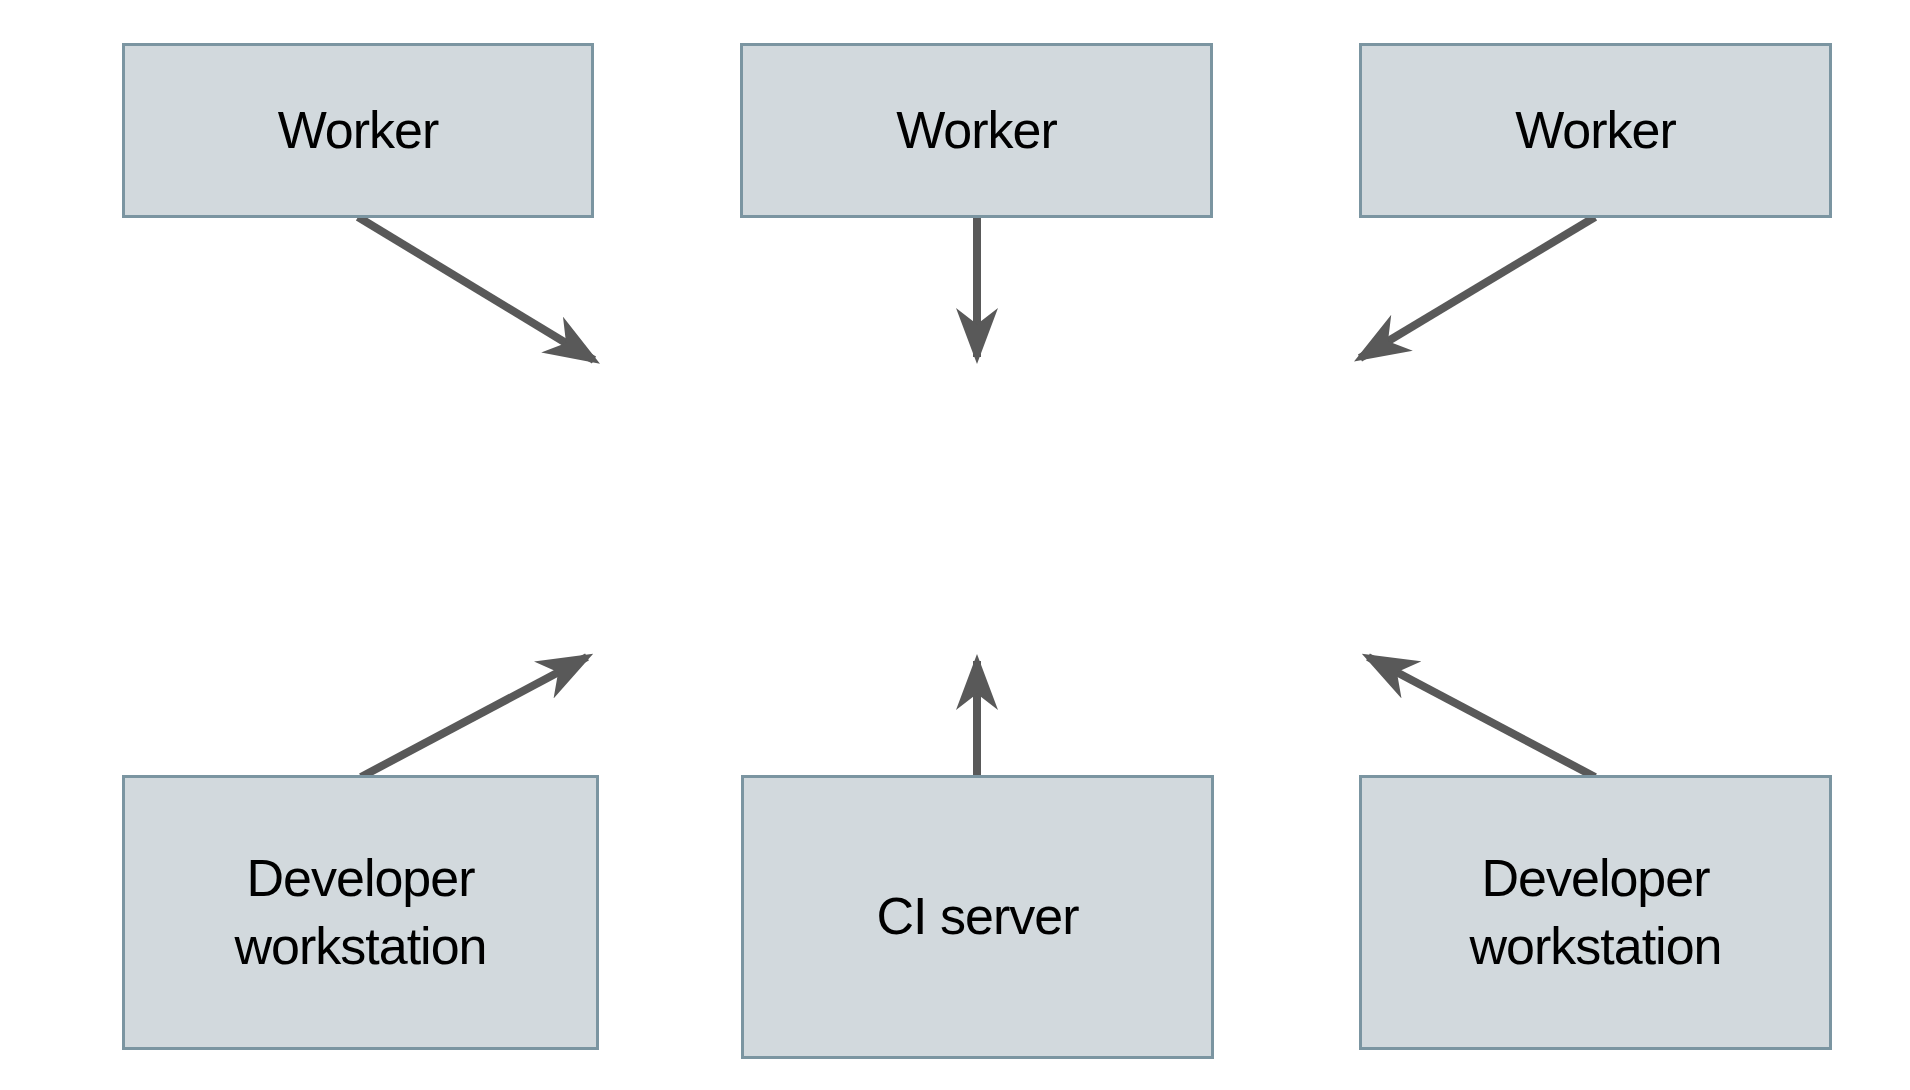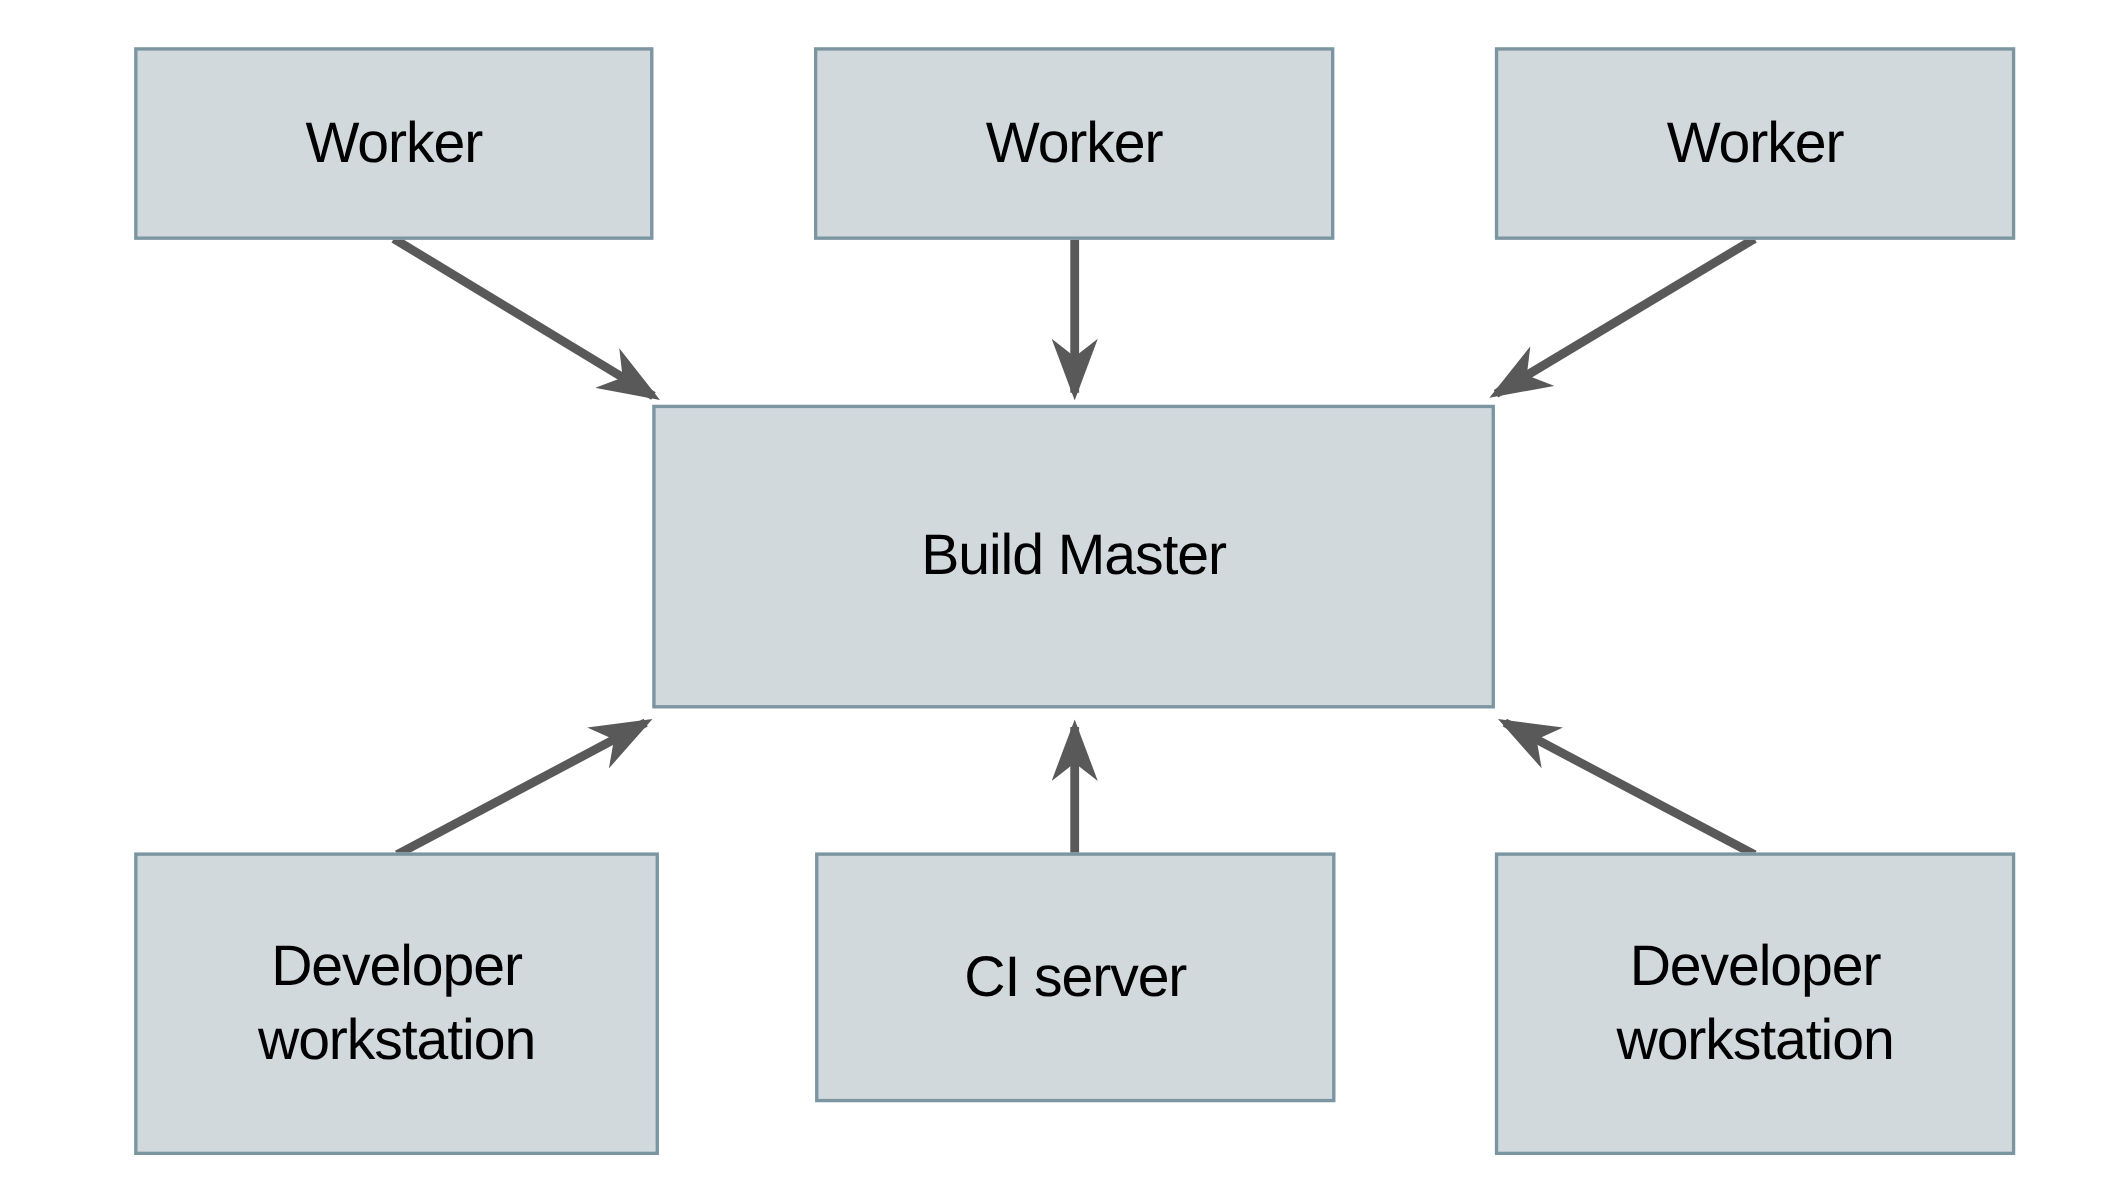--- a/index.html
+++ b/index.html
@@ -31,21 +31,21 @@
     line-height: 1.3;
     letter-spacing: -1px;
     padding: 0 10px;
   }
   
   #node-worker-1      { left: 122px;  top: 43px;  width: 472px; height: 175px; }
   #node-worker-2      { left: 740px;  top: 43px;  width: 473px; height: 175px; }
   #node-worker-3      { left: 1359px; top: 43px;  width: 473px; height: 175px; }
   #node-build-master  { left: 593px;  top: 368px; width: 766px; height: 276px; }
   #node-dev-left      { left: 122px;  top: 775px; width: 477px; height: 275px; }
-  #node-ci-server     { left: 741px;  top: 775px; width: 473px; height: 227px; }
+  #node-ci-server     { left: 741px;  top: 775px; width: 473px; height: 284px; }
   #node-dev-right     { left: 1359px; top: 775px; width: 473px; height: 275px; }
 
   #edges {
     position: absolute;
     left: 0; top: 0;
     width: 1910px;
     height: 1090px;
     pointer-events: none;
   }
   #edges line {
@@ -80,23 +80,20 @@
   </div>
 
   <div class="node" id="node-worker-2">
     <span class="label">Worker</span>
   </div>
 
   <div class="node" id="node-worker-3">
     <span class="label">Worker</span>
   </div>
 
-  <div class="node" id="node-build-master">
-    <span class="label">Build Master</span>
-  </div>
 
   <div class="node" id="node-dev-left">
     <span class="label">Developer workstation</span>
   </div>
 
   <div class="node" id="node-ci-server">
     <span class="label">CI server</span>
   </div>
 
   <div class="node" id="node-dev-right">

